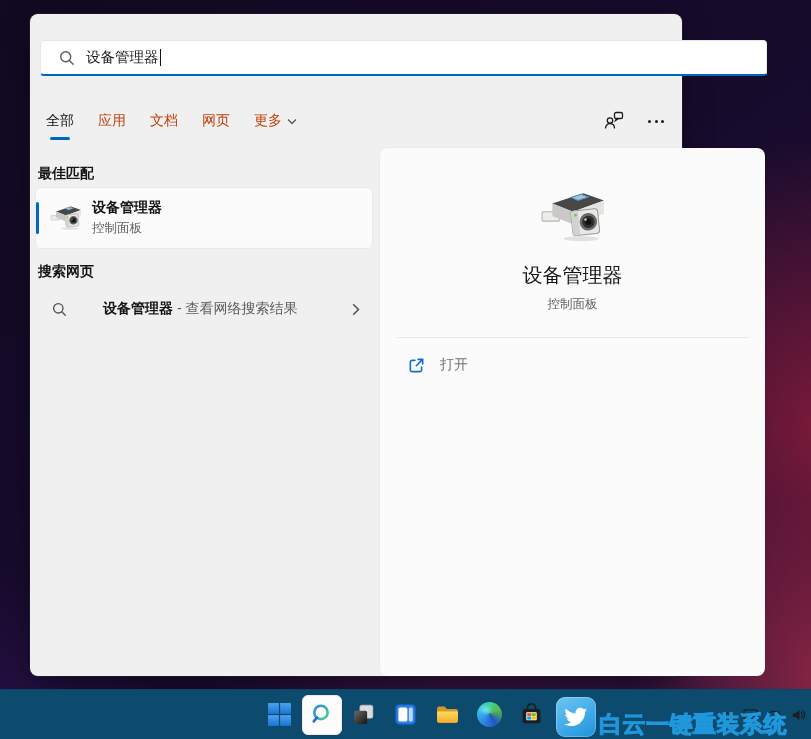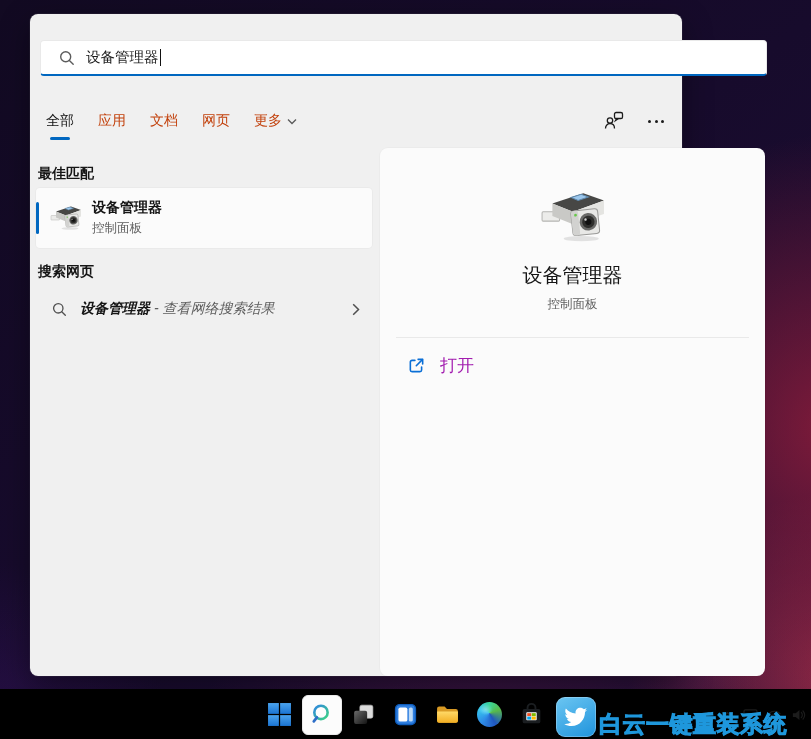--- a/index.html
+++ b/index.html
@@ -52,42 +52,42 @@
     background:#0067c0; border-radius:2px;
   }
   .best-texts{margin-left:10px; display:flex; flex-direction:column; gap:3px;}
   .best-title{font-size:14px; font-weight:700; color:#161616;}
   .best-sub{font-size:12.5px; color:#5d5d5d;}
   .web-row{
     position:absolute; left:6px; top:276px; width:336px; height:38px;
     display:flex; align-items:center; padding:0 12px 0 14px; box-sizing:border-box; border-radius:4px;
   }
   .web-row .glass{margin-left:2px; display:flex;}
-  .web-text{margin-left:13px; font-size:14px; color:#161616;font-style:italic;}
+  .web-text{margin-left:36px; font-size:14px; color:#161616;}
   .web-query{font-weight:700;}
   .web-suffix{color:#5d5d5d; font-weight:400;}
   .web-chevron{margin-left:auto; display:flex;}
   
   .preview-card{
     position:absolute; left:350px; top:134px; width:385px; height:528px;
     background:#fbfbfb; border-radius:8px; box-shadow:0 0 0 1px rgba(0,0,0,.02);
   }
   .preview-icon{position:absolute; left:50%; top:36px; transform:translateX(-50%);}
   .preview-title{position:absolute; left:0; right:0; top:114px; text-align:center; font-size:20px; color:#161616;}
   .preview-sub{position:absolute; left:0; right:0; top:148px; text-align:center; font-size:12.5px; color:#5d5d5d;}
   .preview-divider{position:absolute; left:16px; right:16px; top:189px; border-top:1px solid #e9e9e9;}
   .open-row{
     position:absolute; left:10px; right:10px; top:200px; height:34px; border-radius:4px;
     display:flex; align-items:center; padding-left:18px; gap:15px;
   }
-  .open-label{font-size:17px; color:#a21caf;font-family:Liberation Serif, serif;}
+  .open-label{font-size:14px; color:#737373;font-family:Liberation Serif, serif;}
   
   .taskbar{
     position:absolute; left:0; right:0; bottom:0; height:49px;
-    background:#000000; border-top:1px solid rgba(0,0,0,.07);
+    background:#0c4a6e; border-top:1px solid rgba(0,0,0,.07);
   }
   .tb-center{
     position:absolute; left:50%; top:0; height:100%; transform:translateX(-50%);
     display:flex; align-items:center; gap:2px; z-index:1;
   }
   .tb-btn{width:40px; height:40px; border-radius:6px; display:flex; align-items:center; justify-content:center;}
   .tb-btn.active-search{background:#fcfcfc; border:1px solid #eaeaea; box-sizing:border-box; box-shadow:0 1px 2px rgba(0,0,0,.10);}
   .edge-circle{
     width:25px;height:25px;border-radius:50%;
     background:

